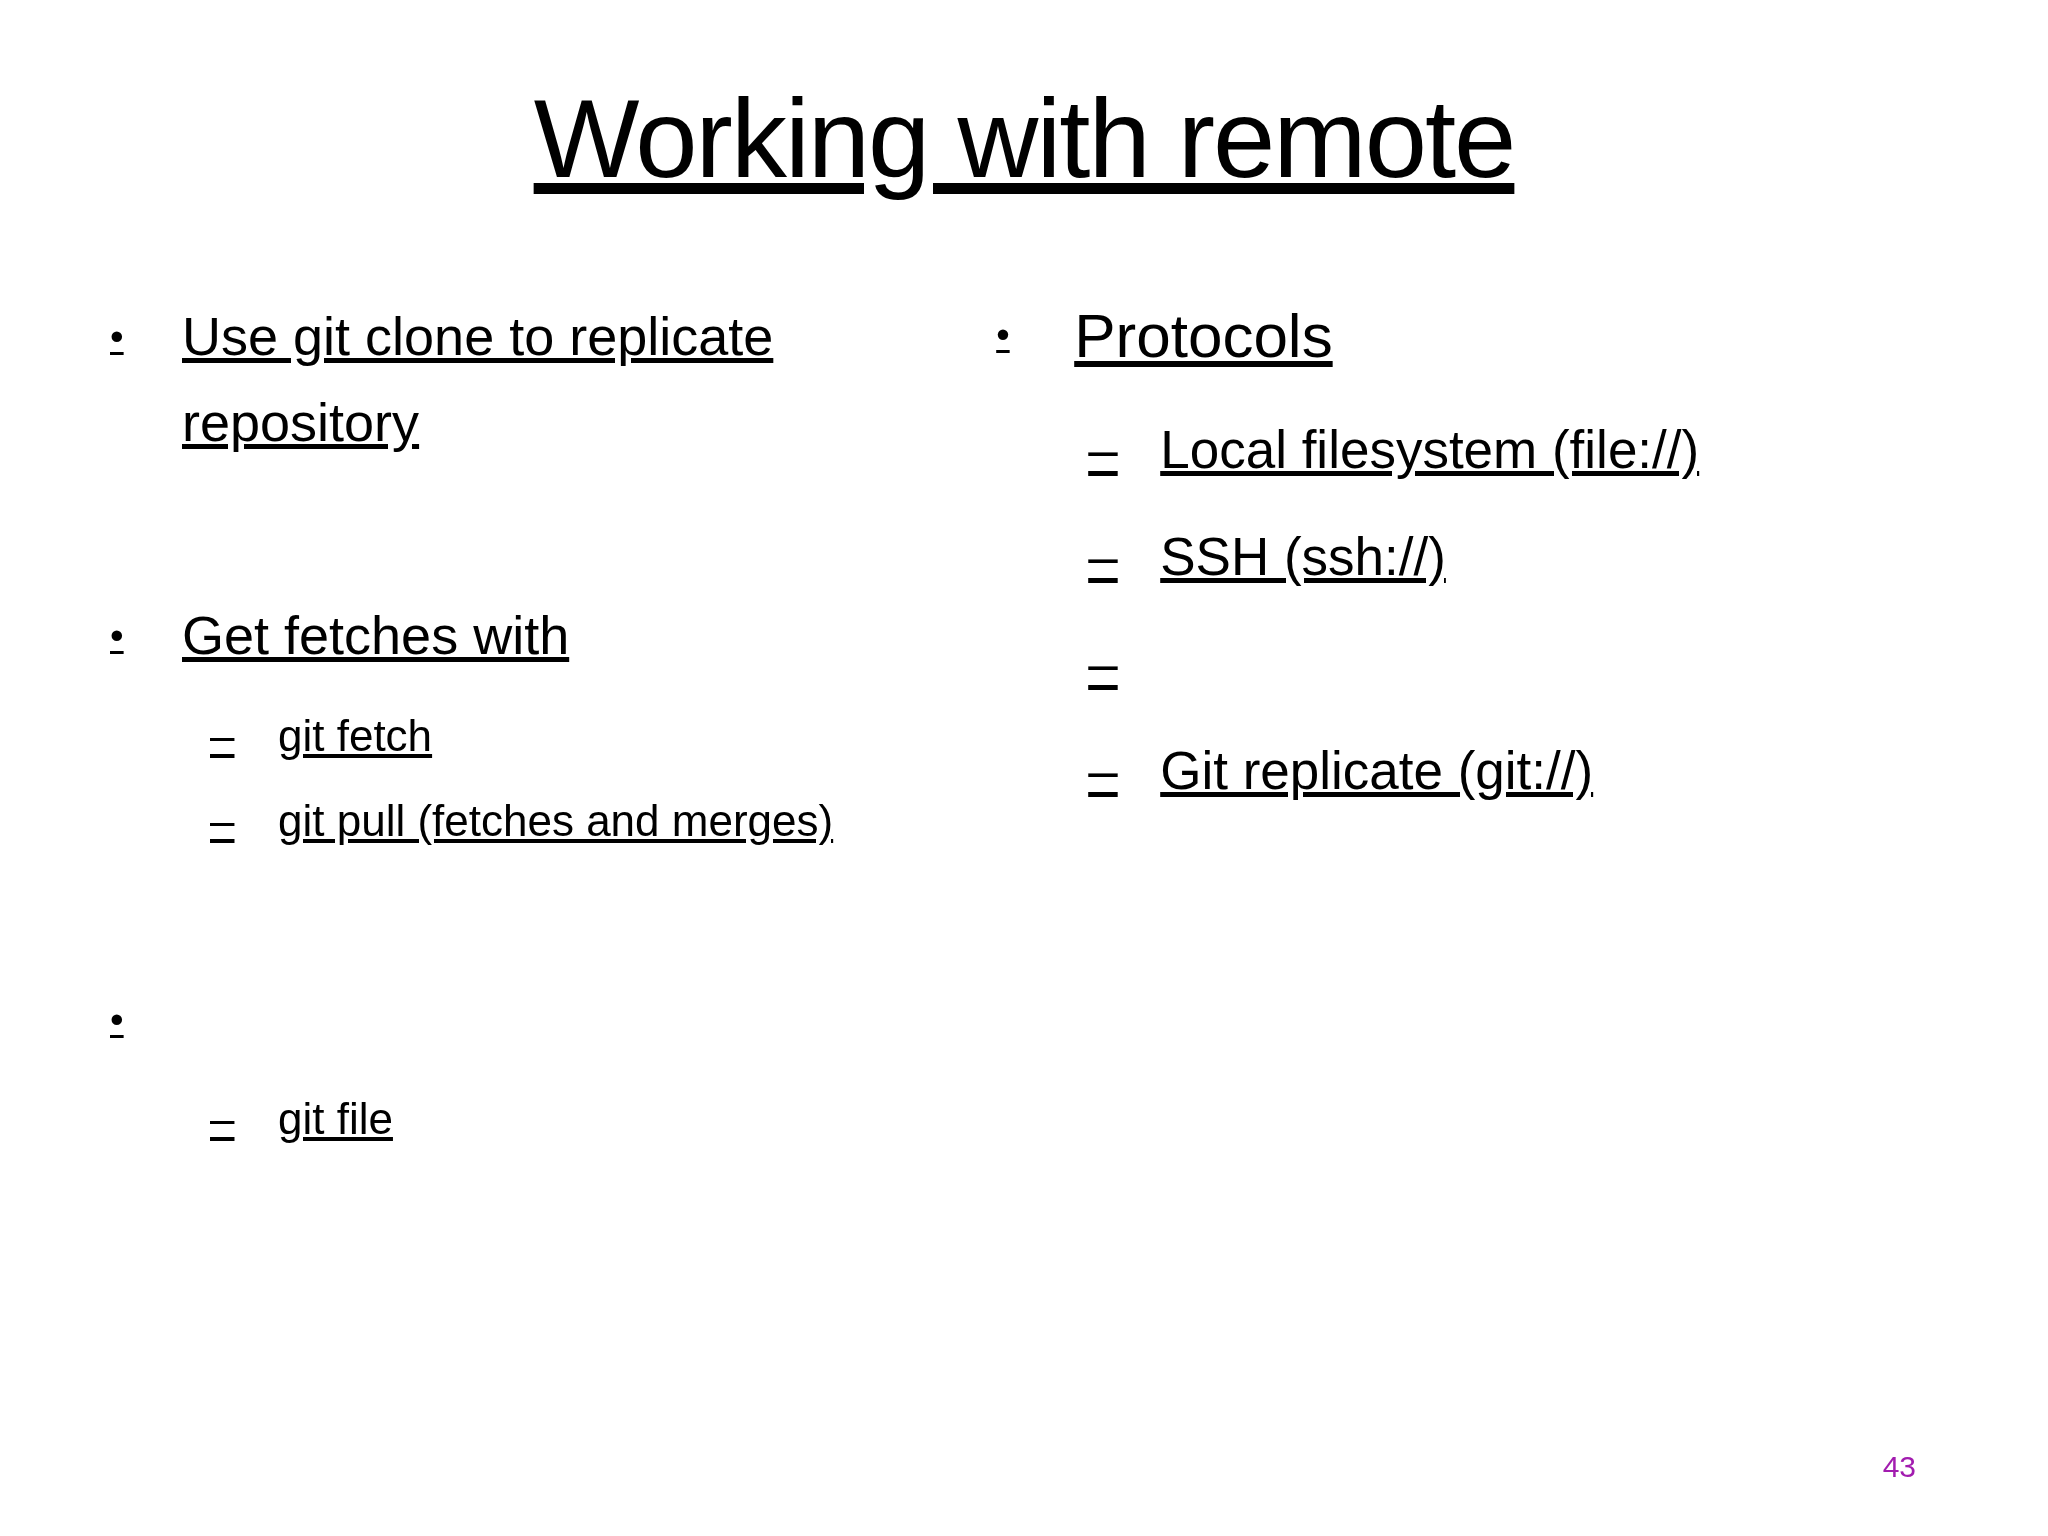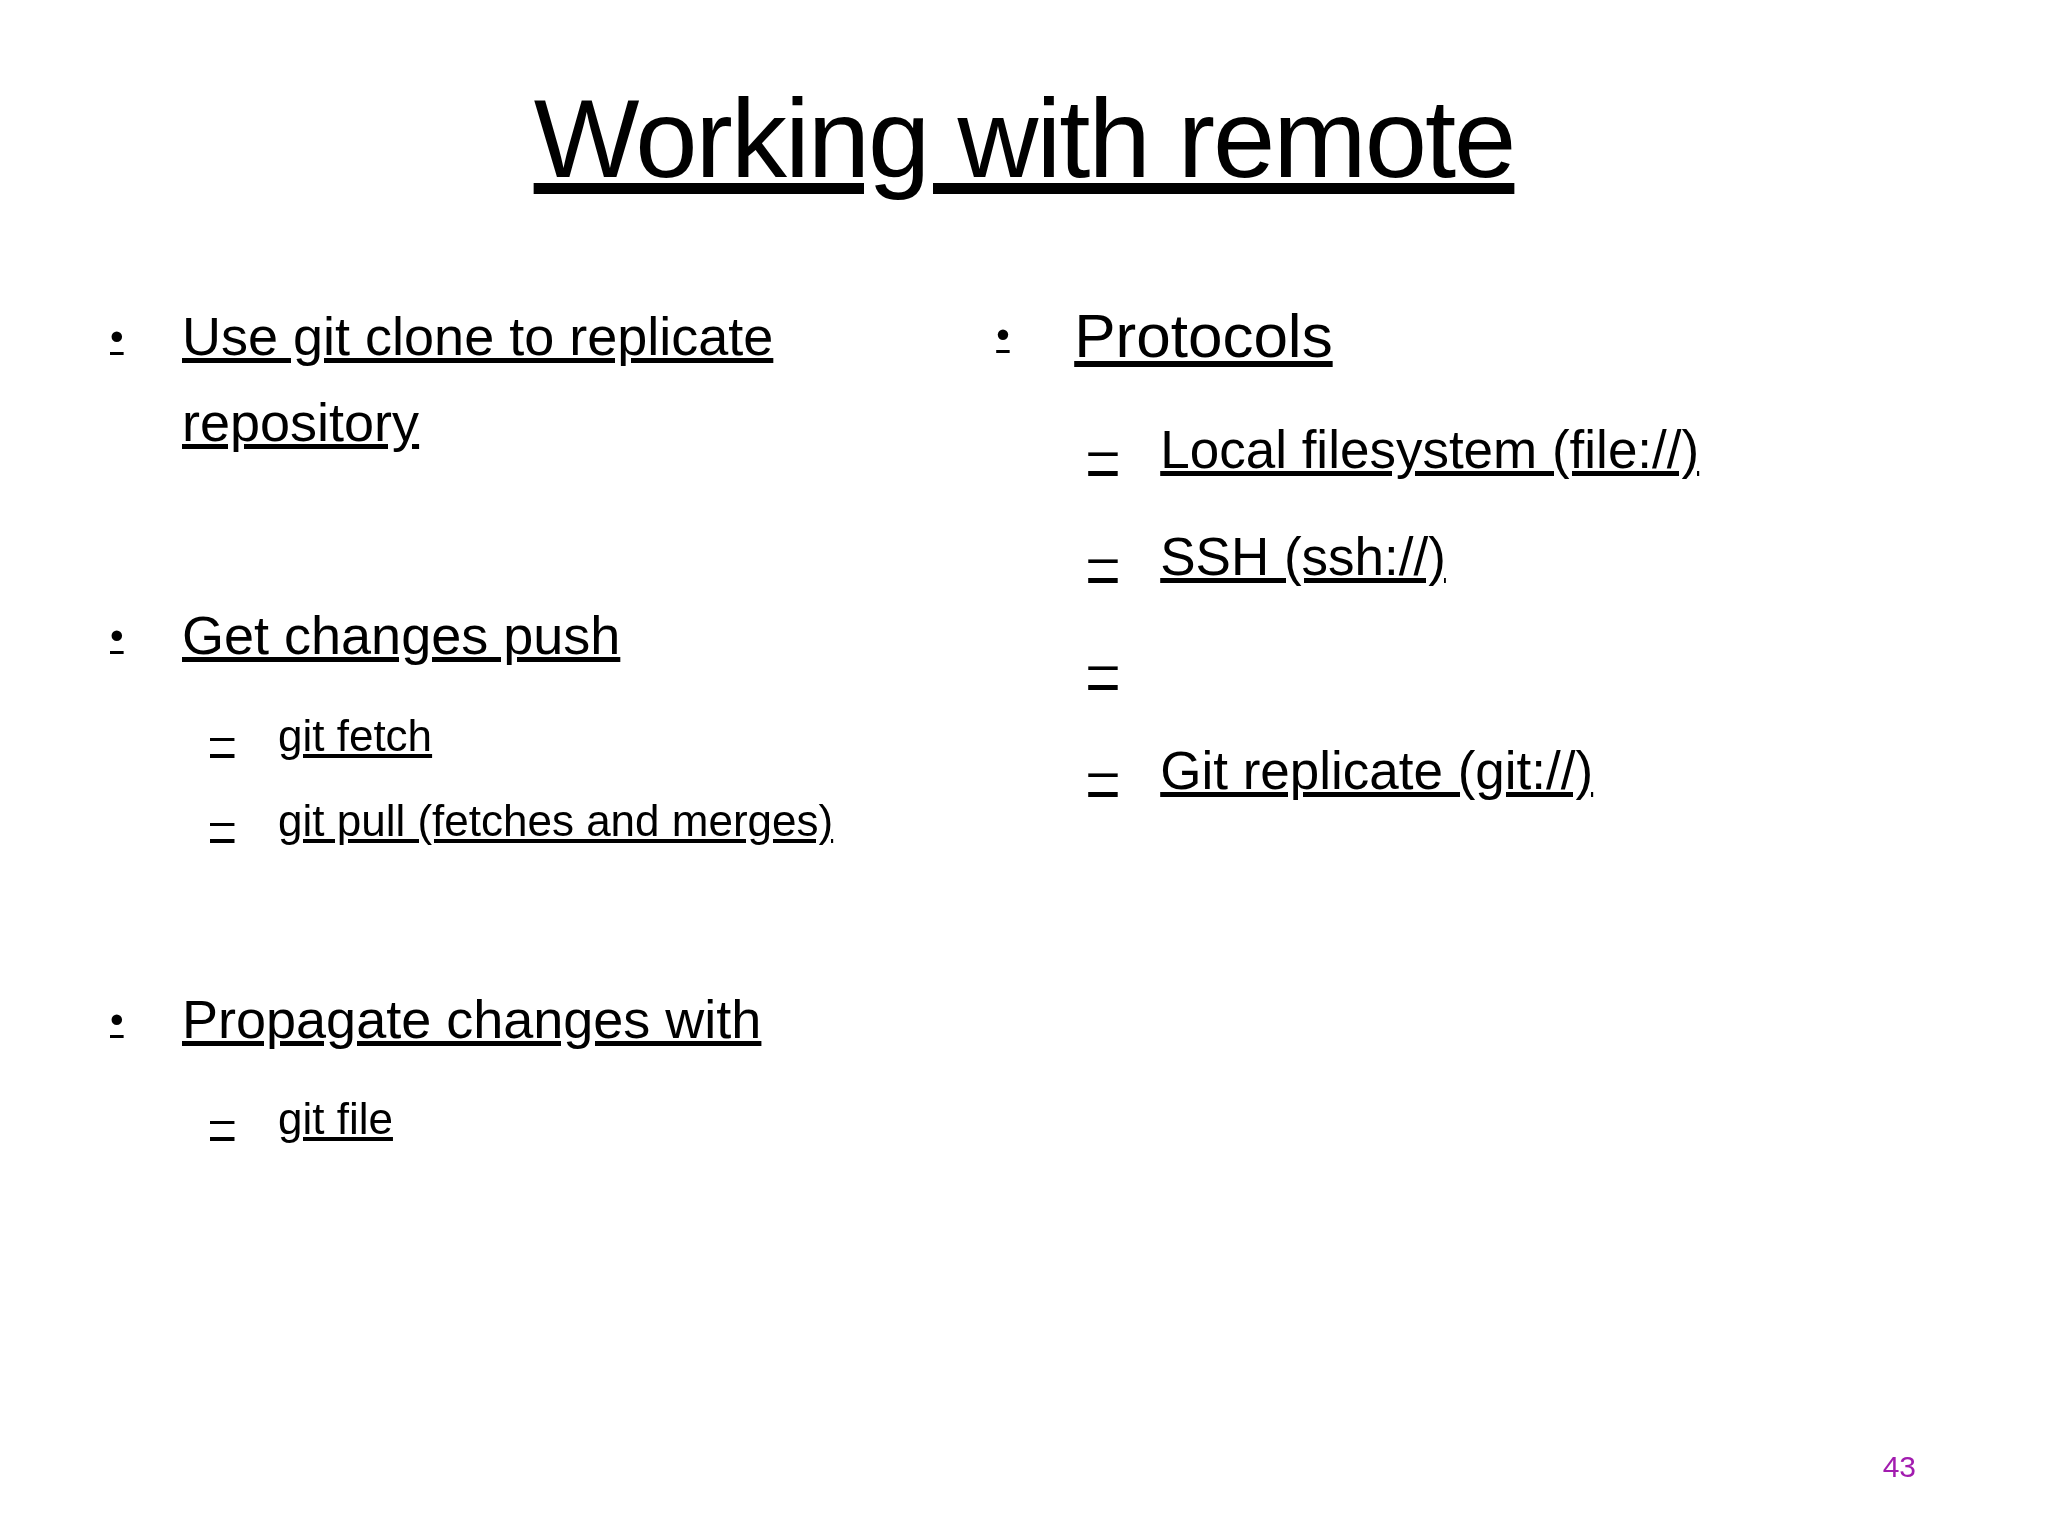--- a/index.html
+++ b/index.html
@@ -99,36 +99,35 @@
 
     <div class="col-left">
 
       <div class="bullet">
         <span class="marker">•</span>
         <span>Use git clone to replicate repository</span>
       </div>
 
       <div class="bullet gap-large">
         <span class="marker">•</span>
-        <span>Get changes push</span>
+        <span>Get fetches with</span>
       </div>
 
       <div class="sub">
         <span class="marker">–</span>
         <span>git fetch</span>
       </div>
 
       <div class="sub">
         <span class="marker">–</span>
         <span>git pull (fetches and merges)</span>
       </div>
 
       <div class="bullet gap-large">
         <span class="marker">•</span>
-        <span>Propagate changes with</span>
       </div>
 
       <div class="sub">
         <span class="marker">–</span>
         <span>git file</span>
       </div>
 
     </div>
 
     <div class="col-right">

